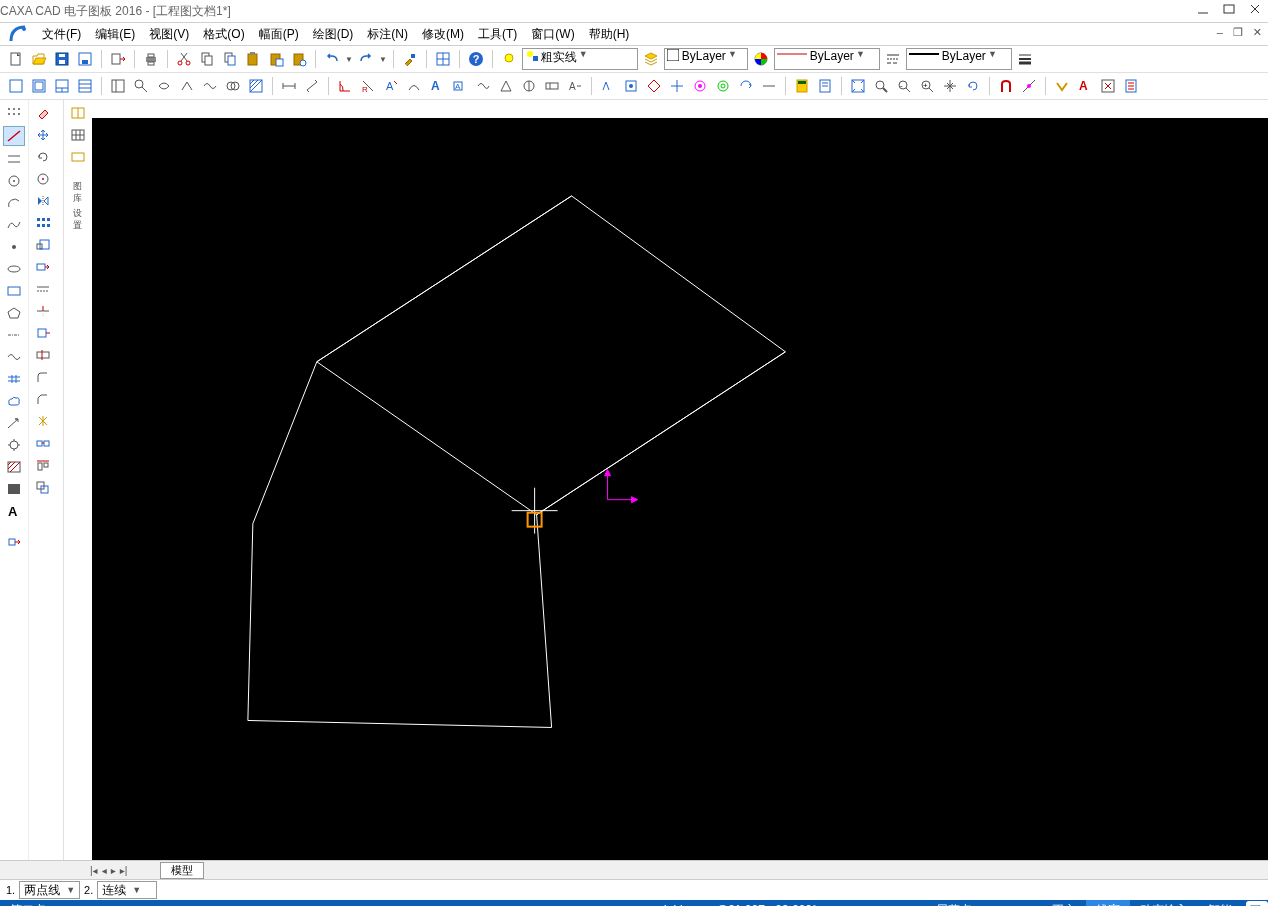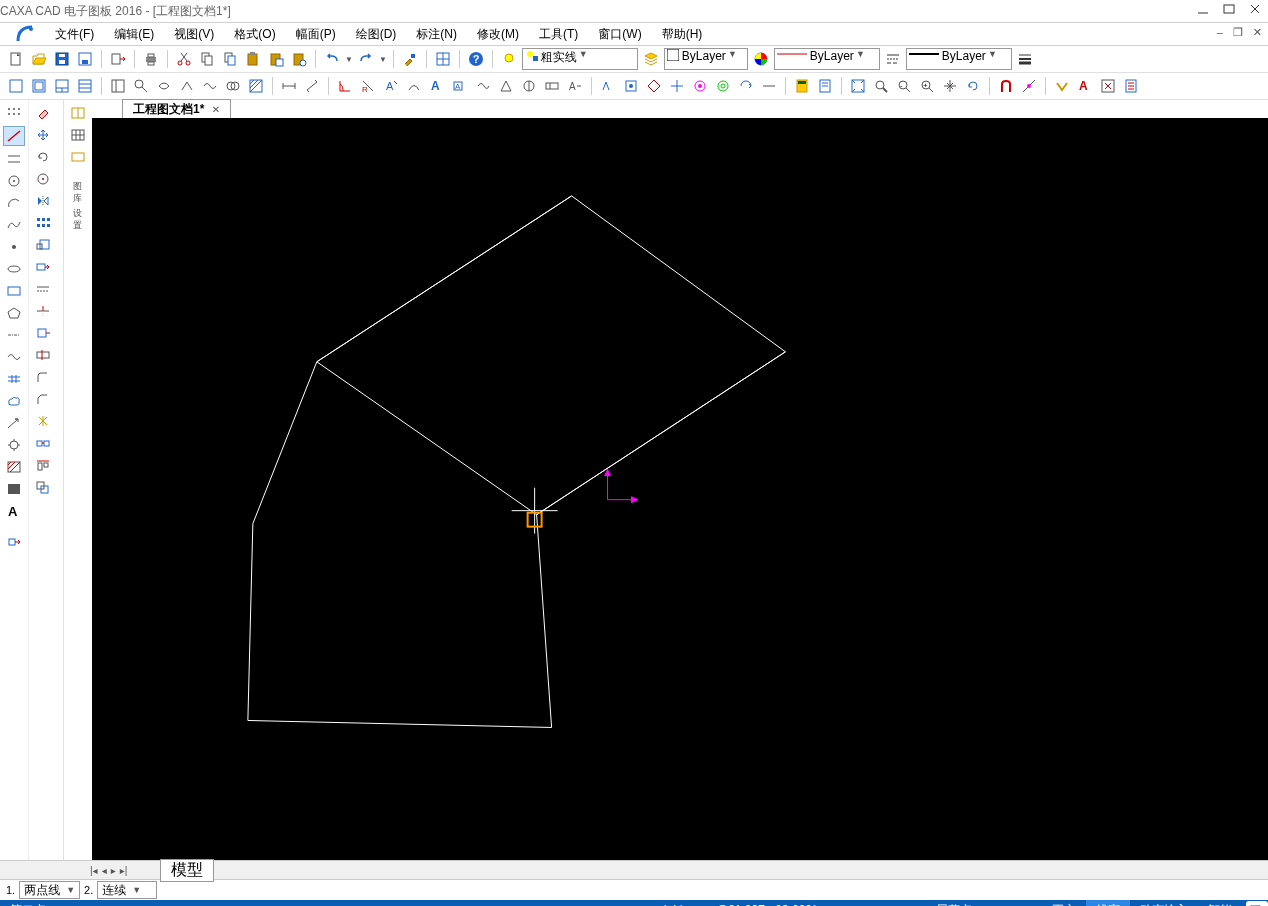--- a/index.html
+++ b/index.html
@@ -1,20 +1,20 @@
 <!DOCTYPE html>
 <html><head>
 <meta charset="utf-8">
 <style>
 html,body{margin:0;padding:0;width:1268px;height:906px;overflow:hidden;font-family:"Microsoft YaHei","SimSun",Arial,sans-serif;font-size:12px;background:#fff;color:#000;}
 .titlebar{height:22px;background:#fff;border-bottom:1px solid #d0d0d0;display:flex;align-items:center;justify-content:flex-start;position:relative;}
 .titlebar .title{color:#666;}
 .titlebar .wbtns{position:absolute;right:6px;top:2px;display:flex;gap:12px;color:#333;}
 .titlebar .wbtn{width:14px;height:14px;display:flex;align-items:center;justify-content:center;cursor:default;}
-.menubar{height:22px;background:#fff;border-bottom:1px solid #d0d0d0;display:flex;align-items:center;padding-left:15px;gap:8px;position:relative;}
+.menubar{height:22px;background:#fff;border-bottom:1px solid #d0d0d0;display:flex;align-items:center;padding-left:8px;gap:2px;position:relative;}
 .menubar .appicon{width:20px;height:20px;display:flex;align-items:center;justify-content:center;margin-right:6px;}
 .menubar .mitem{padding:2px 6px;}
 .menubar .docbtns{position:absolute;right:6px;top:3px;display:flex;gap:10px;color:#555;font-size:11px;}
 .toolbar{height:26px;background:#fff;border-bottom:1px solid #e0e0e0;display:flex;align-items:center;padding-left:6px;gap:3px;}
 .toolbar .sep{width:1px;height:18px;background:#ccc;margin:0 3px;}
 .tbtn{width:20px;height:20px;display:flex;align-items:center;justify-content:center;}
 .tbtn svg{display:block;}
 .combo{height:20px;border:1px solid #999;background:#fff;display:flex;align-items:flex-start;padding:0 2px;font-size:12px;}
 .combo .arrow{margin-left:2px;font-size:9px;color:#555;}
 .main{position:relative;height:760px;display:flex;}
@@ -25,21 +25,21 @@
 .rightstrip{width:28px;background:#fff;display:flex;flex-direction:column;align-items:center;padding-top:4px;gap:4px;}
 .canvaswrap{flex:1;position:relative;}
 .tabstrip{height:18px;background:#fff;border-bottom:1px solid #ccc;display:flex;align-items:flex-end;padding-left:30px;}
 .ftab{background:#fff;border:1px solid #999;border-bottom:none;padding:1px 10px;font-size:12px;position:relative;top:1px;}
 .ftab .x{margin-left:4px;color:#555;font-size:10px;}
 .canvas{position:absolute;top:18px;left:0;right:0;bottom:0;background:#000;}
 .drawing{position:absolute;inset:0;}
 .modeltabs{height:18px;background:#f0f0f0;display:flex;align-items:center;padding-left:90px;gap:6px;border-top:1px solid #ccc;}
 .mt-nav{display:flex;gap:4px;font-size:10px;color:#555;position:absolute;left:90px;}
 .modeltabs{position:relative;}
-.mt-tab{background:#fff;border:1px solid #999;padding:0 10px;font-size:16px;margin-left:70px;}
+.mt-tab{background:#fff;border:1px solid #999;padding:0 10px;font-size:11px;margin-left:70px;}
 .optbar{height:20px;background:#fff;border-top:1px solid #ccc;display:flex;align-items:center;padding-left:6px;gap:4px;font-size:12px;}
 .optbar .num{font-size:11px;}
 .optcombo{border:1px solid #999;padding:0 4px;height:16px;display:flex;align-items:center;min-width:50px;}
 .optcombo .arrow{margin-left:6px;font-size:9px;color:#555;}
 .statusbar{height:20px;background:#0a5db5;color:#fff;display:flex;align-items:center;font-size:12px;}
 .statusbar .sseg{padding:0 10px;height:100%;display:flex;align-items:center;}
 .statusbar .spacer{flex:1;}
 .statusbar .sactive{background:#2b87e3;}
 .statusbar .sicon{width:22px;height:18px;background:#fff;border-radius:3px;display:flex;align-items:center;justify-content:center;margin-left:4px;}
 </style>
@@ -821,26 +821,20 @@
       </div>
     <div class="lbtn" style="height:28px">
         <svg width="14" height="28">
           <text x="2" y="10" font-size="9" fill="#555">设</text>
           <text x="2" y="22" font-size="9" fill="#555">置</text>
         </svg>
       </div>
   </div>
 
   <div class="canvaswrap">
-    <div class="tabstrip">
-      <div class="ftab">
-        <b>工程图文档1*</b>
-        <span class="x">✕</span>
-      </div>
-    </div>
     <div class="canvas">
       <svg class="drawing" viewBox="0 0 1177 742">
 
         <polyline points="480,78 225,244 161,406 156,603 460,610 445,397" fill="none" stroke="#fff" stroke-width="1"></polyline>
         <polyline points="480,78 694,234 445,397 225,244 480,78" fill="none" stroke="#fff" stroke-width="1"></polyline>
 
         <line x1="445" y1="397" x2="694" y2="234" stroke="#fff" stroke-width="1"></line>
 
         <g stroke="#f0f" stroke-width="1" fill="none">
           <line x1="516" y1="382" x2="516" y2="352"></line>

